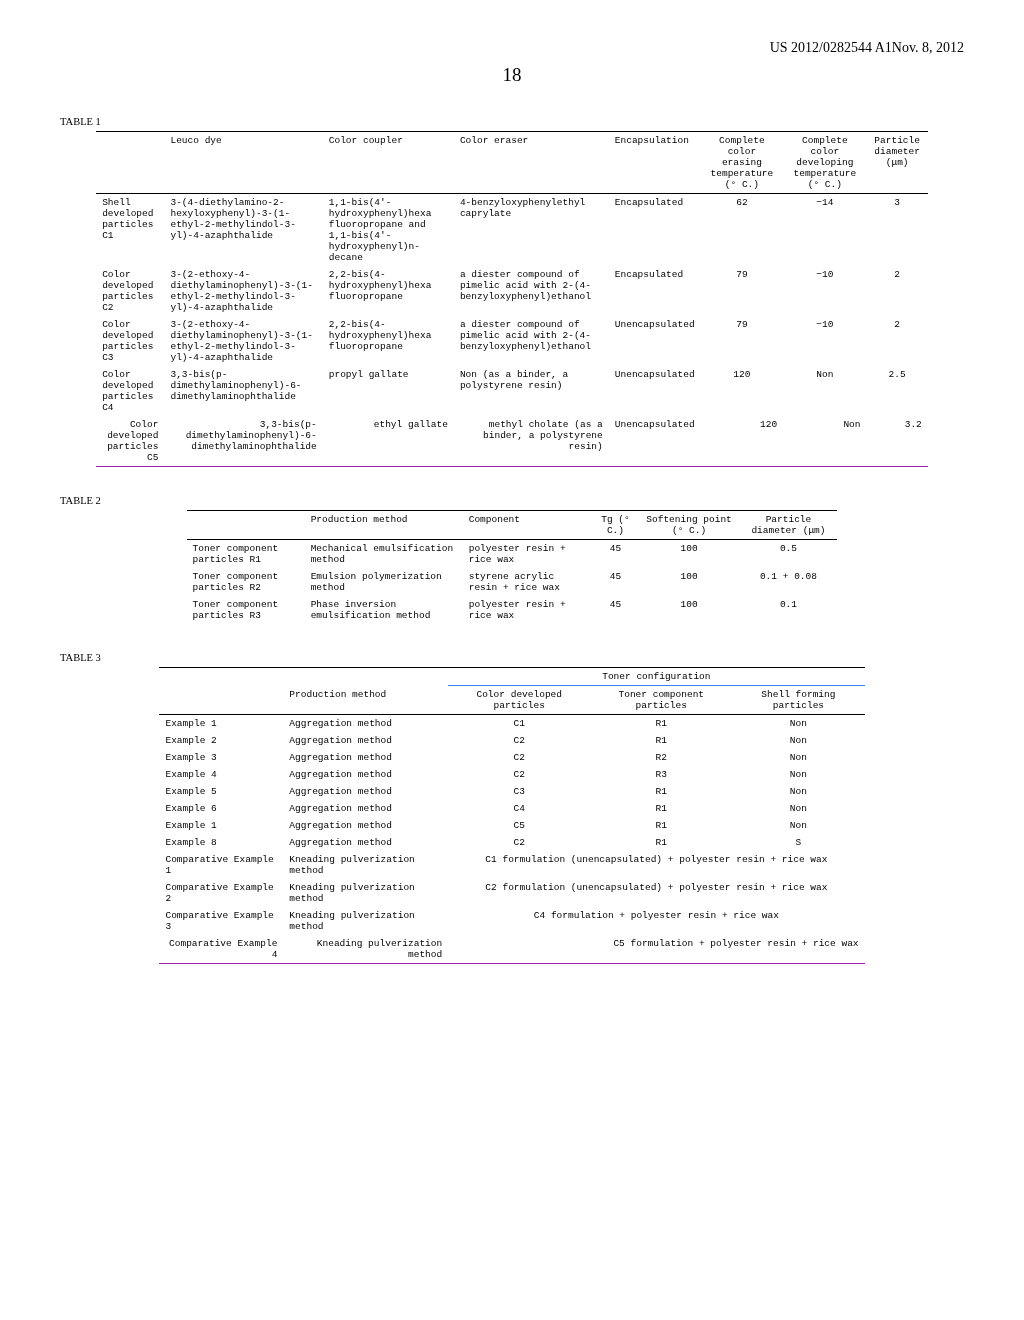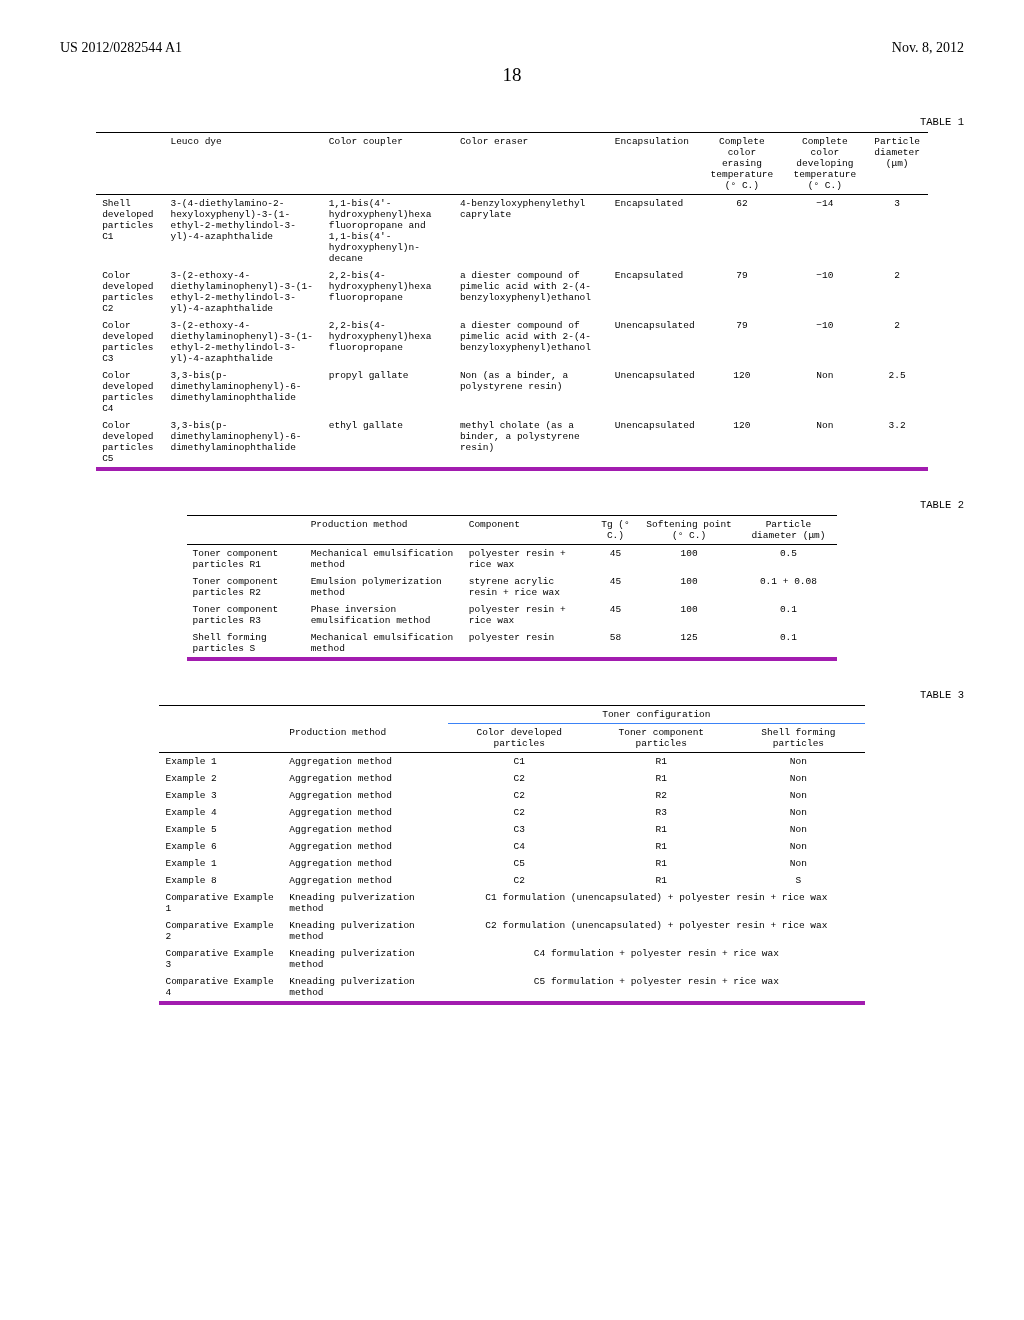--- a/index.html
+++ b/index.html
@@ -7,53 +7,52 @@
     background: #fff;
     margin: 0;
     padding: 40px 60px;
     width: 1024px;
     box-sizing: border-box;
     font-size: 11px;
     color: #000;
   }
   .header-row {
     display: flex;
-    justify-content: space-between;
+    justify-content: flex-end;
     font-size: 14px;
     margin-bottom: 8px;
   }
   .page-num {
     text-align: center;
     font-size: 19px;
     margin-bottom: 30px;
   }
   table {
     border-collapse: collapse;
     margin: 0 auto 28px auto;
     width: 92%;
     font-size: 9.5px;
     font-family: Liberation Mono, monospace;
   }
   .caption {
-    text-align: right;
+    text-align: left;
     font-size: 10.5px;
     margin-bottom: 4px;
-    font-family: Liberation Mono, monospace;
   }
   th, td {
     text-align: left;
     vertical-align: top;
     padding: 3px 6px;
     font-weight: normal;
   }
   th {
     border-bottom: 1px solid #000;
   }
   .topline th { border-top: 1px solid #000; }
-  .botline td { border-bottom: 4px solid #a21caf; }
+  .botline td { border-bottom: 1px solid #a21caf; text-align: right; }
   .ctr { text-align: center; }
   .span-border { border-bottom: 1px solid #3b82f6; margin-top: 36px; }
   .t3 { width: 78%; }
   .t2 { width: 72%; }
 </style>
 </head>
 <body>
 
 <div class="header-row">
   <div>US 2012/0282544 A1</div>
@@ -159,28 +158,20 @@
         <td class="ctr">0.1 + 0.08</td>
       </tr>
       <tr>
         <td>Toner component particles R3</td>
         <td>Phase inversion emulsification method</td>
         <td>polyester resin + rice wax</td>
         <td class="ctr">45</td>
         <td class="ctr">100</td>
         <td class="ctr">0.1</td>
       </tr>
-      <tr class="botline">
-        <td>Shell forming particles S</td>
-        <td>Mechanical emulsification method</td>
-        <td>polyester resin</td>
-        <td class="ctr">58</td>
-        <td class="ctr">125</td>
-        <td class="ctr">0.1</td>
-      </tr>
     </tbody>
 </table>
 
 <div class="caption">TABLE 3</div>
 <table class="t3">
   <thead>
     <tr class="topline">
       <th style="border-bottom:none"></th>
       <th style="border-bottom:none"></th>
       <th colspan="3" class="ctr span-border">Toner configuration</th>

